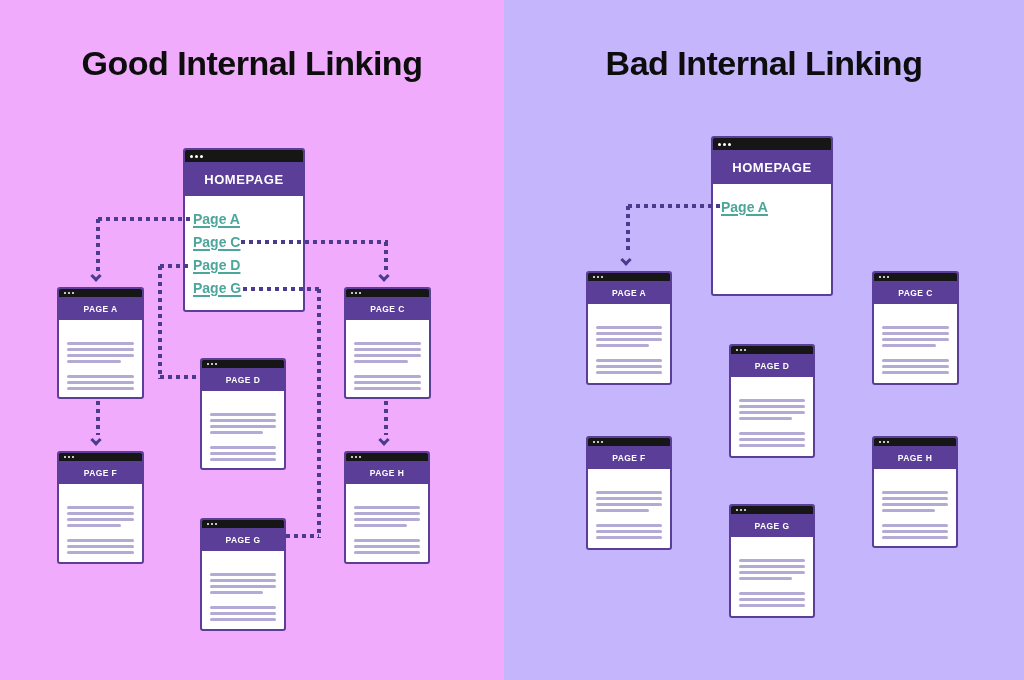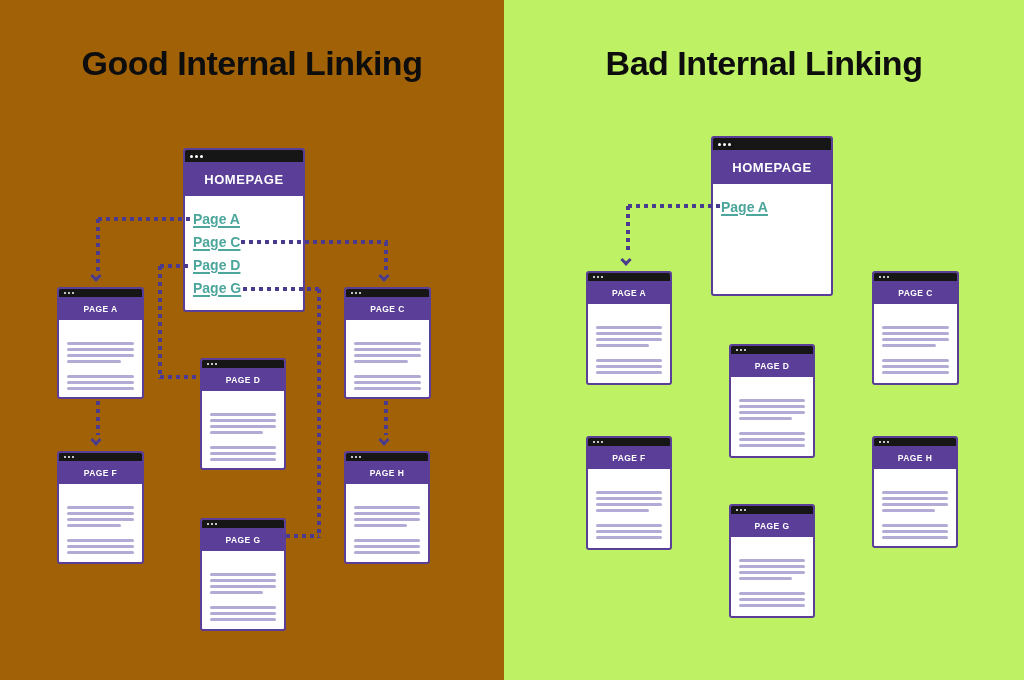--- a/index.html
+++ b/index.html
@@ -1,21 +1,21 @@
 <!DOCTYPE html>
 <html><head>
 <meta charset="utf-8">
 <style>
   * { margin:0; padding:0; box-sizing:border-box; }
   html,body { width:1024px; height:680px; font-family:"Liberation Sans","DejaVu Sans",sans-serif; }
   #stage { position:relative; width:1024px; height:680px; overflow:hidden; }
 
   .panel { position:absolute; top:0; height:680px; }
-  .panel.good { left:0; width:504px; background:#a16207; }
-  .panel.bad  { left:504px; width:520px; background:#bef264; }
+  .panel.good { left:0; width:504px; background:#f0abfc; }
+  .panel.bad  { left:504px; width:520px; background:#c4b5fd; }
 
   .section-title { position:absolute; top:44px; width:100%; text-align:center;
     font-size:34px; font-weight:800; color:#0d0d0d; letter-spacing:-0.5px; }
 
   
   .window { position:absolute; background:#fff; border:2px solid #5b3e98; border-radius:3px; }
   .bar { background:#161616; border-radius:1px 1px 0 0; display:flex; align-items:center; padding-left:5px; }
   .page .bar { height:8px; }
   .home .bar { height:12px; }
   .dots { display:flex; gap:2px; }

